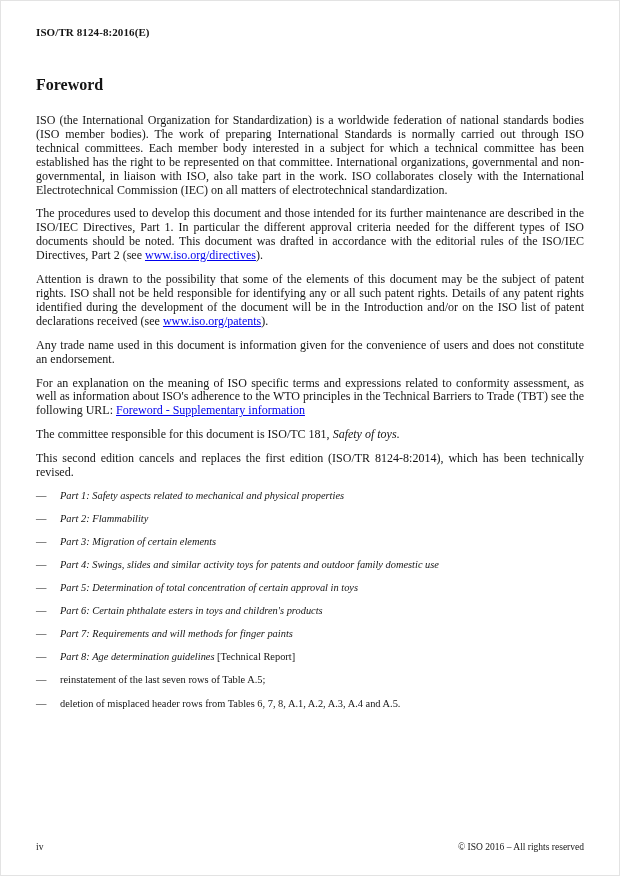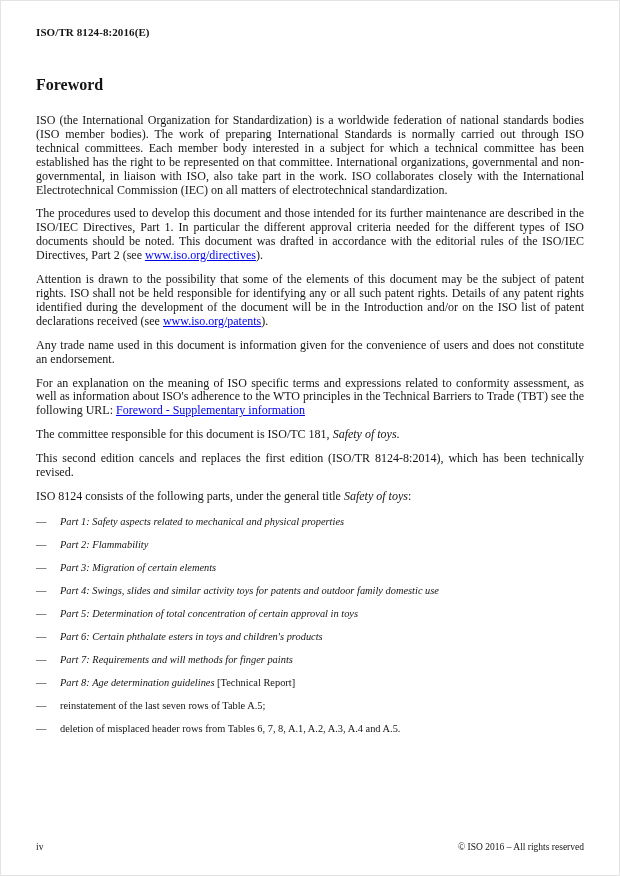--- a/index.html
+++ b/index.html
@@ -83,21 +83,20 @@
   <p class="body-par"><span>Attention is drawn to the possibility that some of the elements of this document may be the subject of patent rights. ISO shall not be held responsible for identifying any or all such patent rights.  Details of any patent rights identified during the development of the document will be in the Introduction and/or on the ISO list of patent declarations received (see </span><a class="doc-link" href="#">www.iso.org/patents</a><span>).</span></p>
 
   <p class="body-par">Any trade name used in this document is information given for the convenience of users and does not constitute an endorsement.</p>
 
   <p class="body-par"><span>For an explanation on the meaning of ISO specific terms and expressions related to conformity assessment, as well as information about ISO's adherence to the WTO principles in the Technical Barriers to Trade (TBT) see the following URL:  </span><a class="doc-link" href="#">Foreword - Supplementary information</a></p>
 
   <p class="body-par"><span>The committee responsible for this document is ISO/TC 181, </span><span class="italic">Safety of toys</span><span>.</span></p>
 
   <p class="body-par">This second edition cancels and replaces the first edition (ISO/TR 8124-8:2014), which has been technically revised.</p>
 
-  <p class="body-par pre-list"><span>ISO 8124 consists of the following parts, under the general title </span><span class="italic">Safety of toys</span><span>:</span></p>
 
   <div class="list-item">
     <span class="dash">—</span>
     <span class="item-text"><span class="italic">Part 1: Safety aspects related to mechanical and physical properties</span></span>
   </div>
   <div class="list-item">
     <span class="dash">—</span>
     <span class="item-text"><span class="italic">Part 2: Flammability</span></span>
   </div>
   <div class="list-item">

